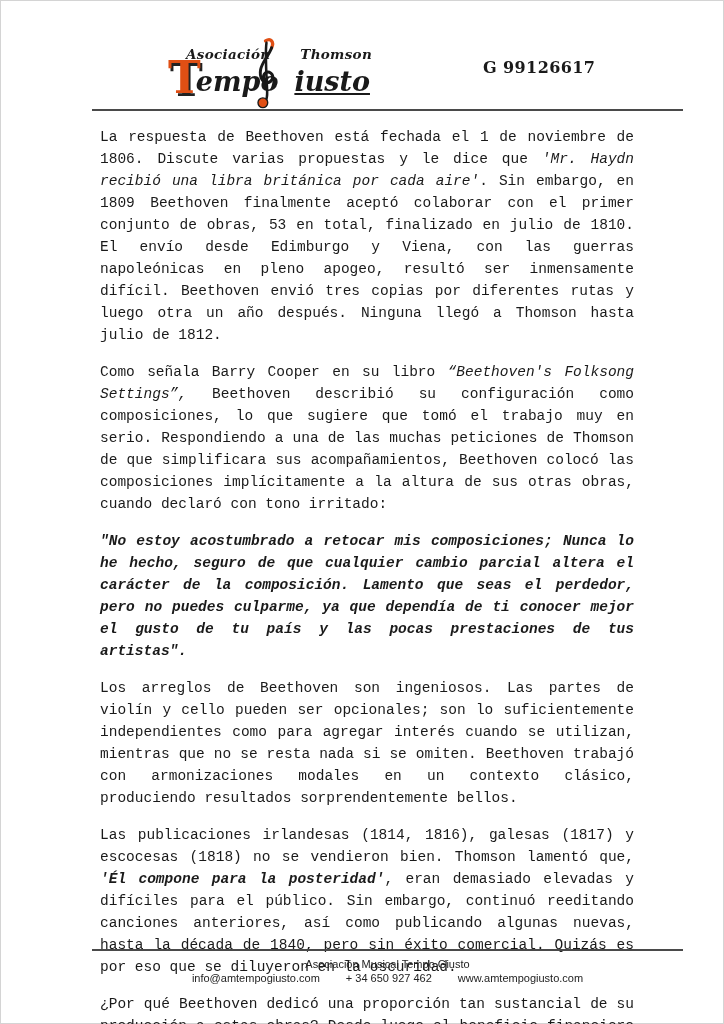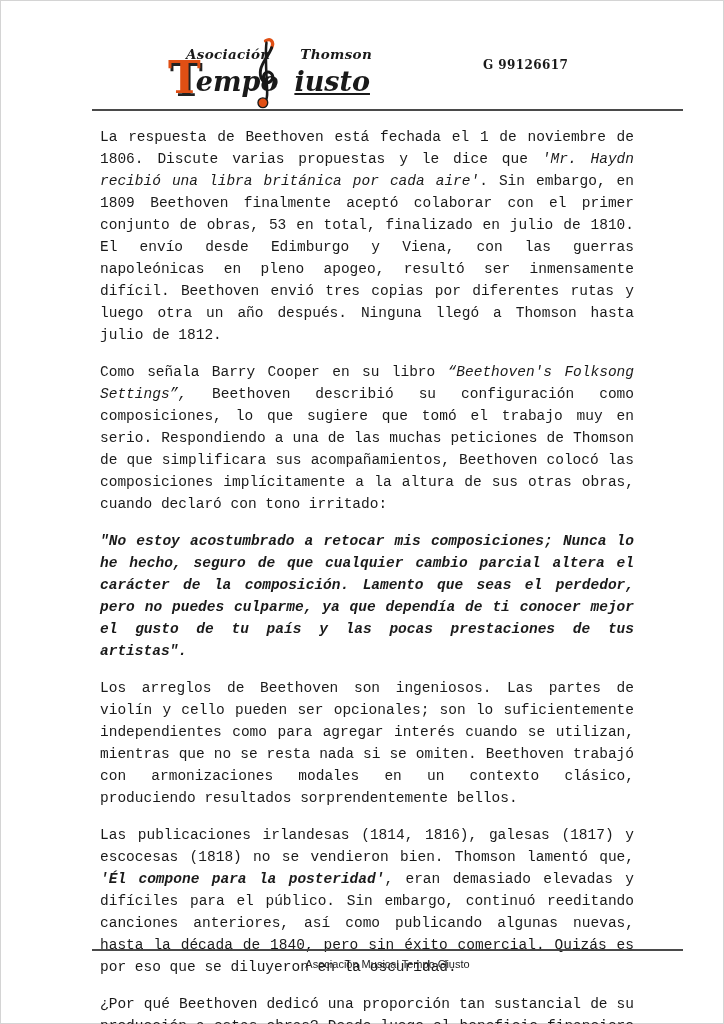--- a/index.html
+++ b/index.html
@@ -44,21 +44,21 @@
     font-style:normal;
   }
   .logo-word{
     font-size:27px;line-height:1;margin-top:10px;
   }
   .logo-word.first{margin-left:-5px;}
   .logo-word.second{margin-left:16px;text-decoration:underline;}
   .clef{position:absolute;left:82px;top:-2px;width:30px;height:78px;}
   .doc-number{
     position:absolute;left:483px;top:58px;
-    font-weight:bold;font-size:12px;letter-spacing:.4px;
+    font-weight:bold;font-size:16px;letter-spacing:.4px;
   }
   .rule{
     position:absolute;left:92px;top:109px;width:591px;height:0;
     border-top:2px solid var(--rule);
   }
 
   
   .doc-body{
     position:absolute;left:100px;top:126px;width:534px;
     font-size:14.5px;line-height:22px;
@@ -112,15 +112,18 @@
       <p class="para"><span>La respuesta de Beethoven está fechada el 1 de noviembre de 1806. Discute varias propuestas y le dice que </span><span class="run-italic">'Mr. Haydn recibió una libra británica por cada aire'</span><span>. Sin embargo, en 1809 Beethoven finalmente aceptó colaborar con el primer conjunto de obras, 53 en total, finalizado en julio de 1810. El envío desde Edimburgo y Viena, con las guerras napoleónicas en pleno apogeo, resultó ser inmensamente difícil. Beethoven envió tres copias por diferentes rutas y luego otra un año después. Ninguna llegó a Thomson hasta julio de 1812.</span></p>
       <p class="para"><span>Como señala Barry Cooper en su libro </span><span class="run-italic">“Beethoven's Folksong Settings”,</span><span> Beethoven describió su configuración como composiciones, lo que sugiere que tomó el trabajo muy en serio. Respondiendo a una de las muchas peticiones de Thomson de que simplificara sus acompañamientos, Beethoven colocó las composiciones implícitamente a la altura de sus otras obras, cuando declaró con tono irritado:</span></p>
       <p class="para"><span class="run-bold-italic">"No estoy acostumbrado a retocar mis composiciones; Nunca lo he hecho, seguro de que cualquier cambio parcial altera el carácter de la composición. Lamento que seas el perdedor, pero no puedes culparme, ya que dependía de ti conocer mejor el gusto de tu país y las pocas prestaciones de tus artistas".</span></p>
       <p class="para"><span>Los arreglos de Beethoven son ingeniosos. Las partes de violín y cello pueden ser opcionales; son lo suficientemente independientes como para agregar interés cuando se utilizan, mientras que no se resta nada si se omiten. Beethoven trabajó con armonizaciones modales en un contexto clásico, produciendo resultados sorprendentemente bellos.</span></p>
       <p class="para"><span>Las publicaciones irlandesas (1814, 1816), galesas (1817) y escocesas (1818) no se vendieron bien. Thomson lamentó que, </span><span class="run-bold-italic">'Él compone para la posteridad'</span><span>, eran demasiado elevadas y difíciles para el público. Sin embargo, continuó reeditando canciones anteriores, así como publicando algunas nuevas, hasta la década de 1840, pero sin éxito comercial. Quizás es por eso que se diluyeron en la oscuridad.</span></p>
       <p class="para"><span>¿Por qué Beethoven dedicó una proporción tan sustancial de su producción a estas obras? Desde luego el beneficio financiero no fue la principal motivación. De todas las razones expuestas, la sugerida por Cooper resuena con mayor fuerza: </span><span class="run-bold-italic">“estaba aprovechando la inmortalidad de canciones consagradas del pasado, para crear con Thomson un monumento a la canción popular para las generaciones futuras".</span></p>
     </div>
 
   <div class="footer">
     <div class="footer-line">Asociación Musical Tempo Giusto</div>
+    <div class="footer-line footer-contacts">
+      <span>info@amtempogiusto.com</span><span class="gap"></span><span>+ 34 650 927 462</span><span class="gap"></span><span>www.amtempogiusto.com</span>
+    </div>
   </div>
 
 </div>
 
 </body></html>

